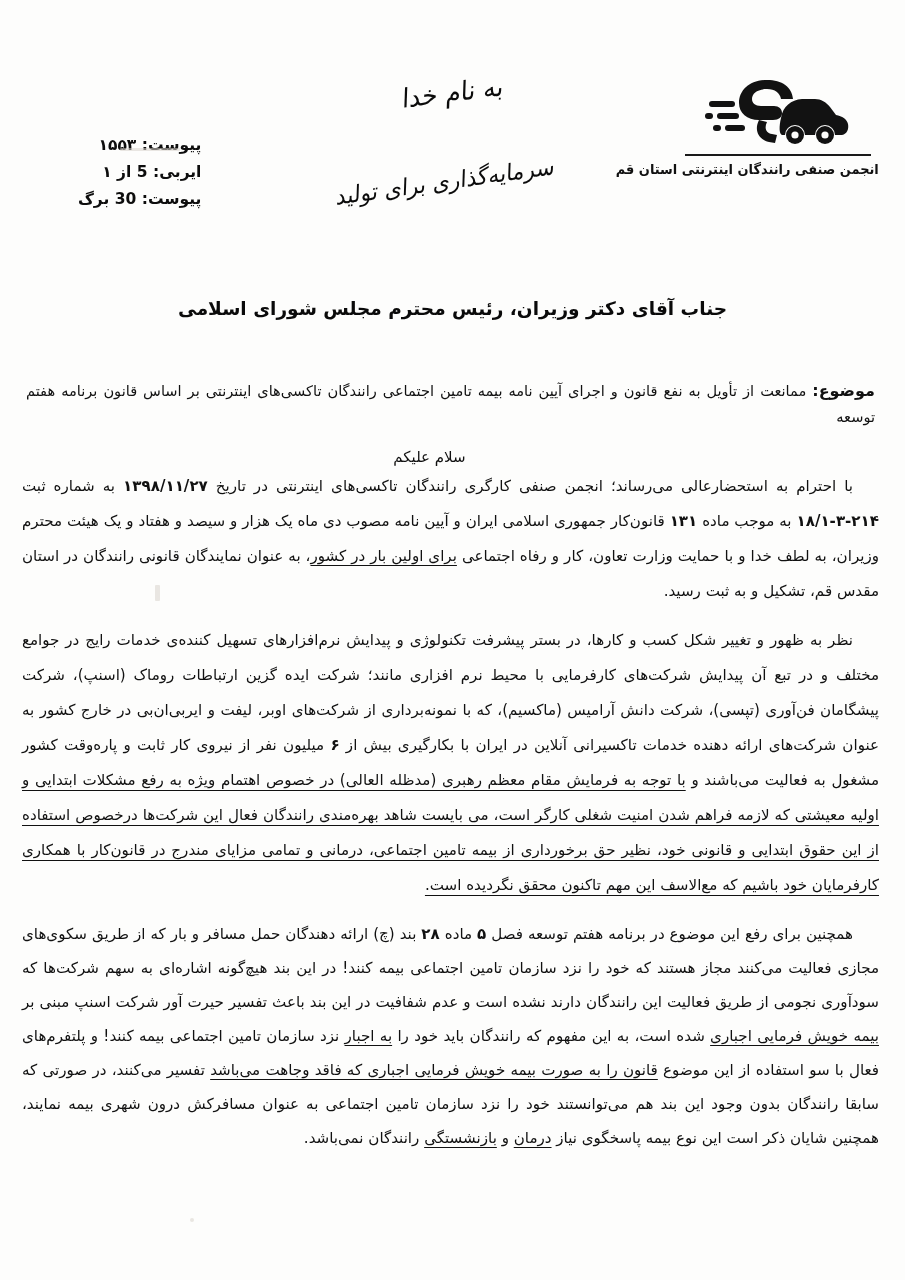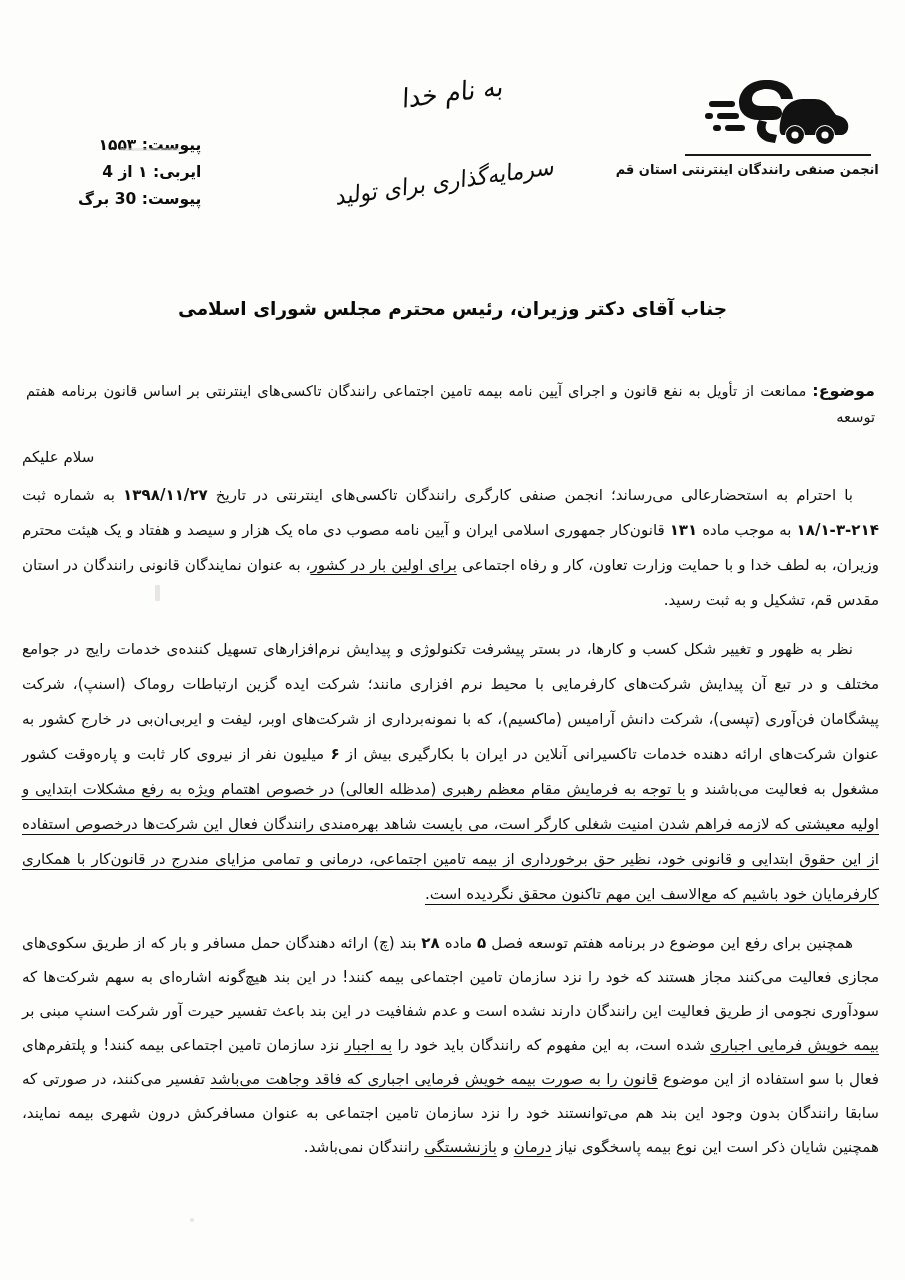--- a/index.html
+++ b/index.html
@@ -151,22 +151,22 @@
   .body-wrap {
     position: absolute;
     top: 448px;
     right: 26px;
     left: 22px;
   }
 
   .greeting {
     font-size: 15px;
     color: #111;
-    margin: 0 42px 12px 0;
-    text-align: left;
+    margin: 0 42px 3px 0;
+    text-align: center;
   }
 
   p.para {
     margin: 0 0 14px 0;
     font-size: 15.1px;
     line-height: 35px;
     color: #111;
     text-align: justify;
     text-align-last: right;
     text-indent: 26px;
@@ -241,21 +241,21 @@
       <div class="script-slogan">سرمایه‌گذاری برای تولید</div>
     </div>
 
     <div class="meta-block">
       <div class="meta-line">
         <span class="meta-label">پیوست:</span>
         <span class="meta-value">۱۵۵۳</span>
       </div>
       <div class="meta-line">
         <span class="meta-label">ایربی:</span>
-        <span class="meta-value">۱ از 4</span>
+        <span class="meta-value">5 از ۱</span>
       </div>
       <div class="meta-line">
         <span class="meta-label">پیوست:</span>
         <span class="meta-value">30 برگ</span>
       </div>
     </div>
   </div>
 
   <div class="addressee">جناب آقای دکتر وزیران، رئیس محترم مجلس شورای اسلامی</div>
 

